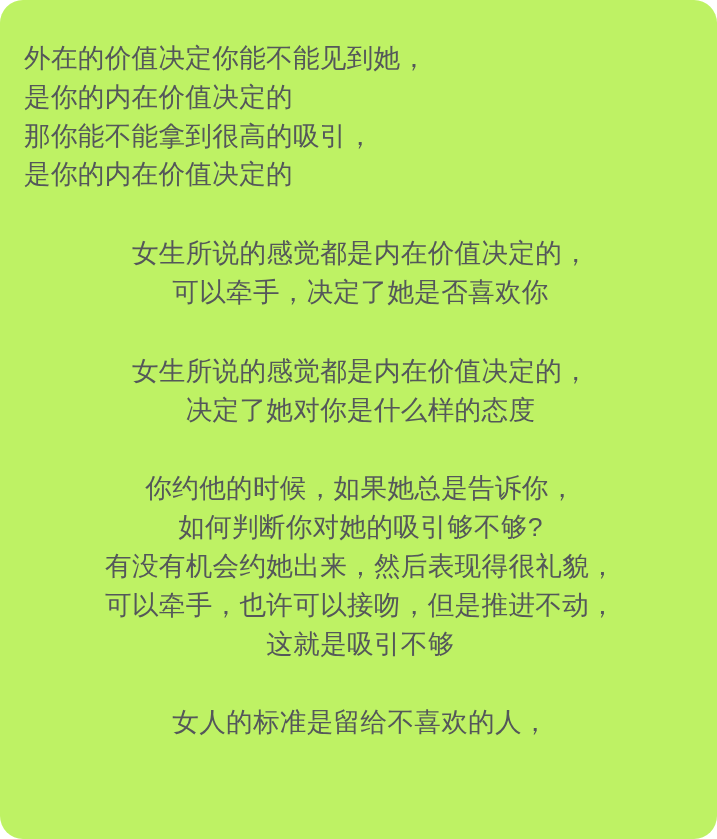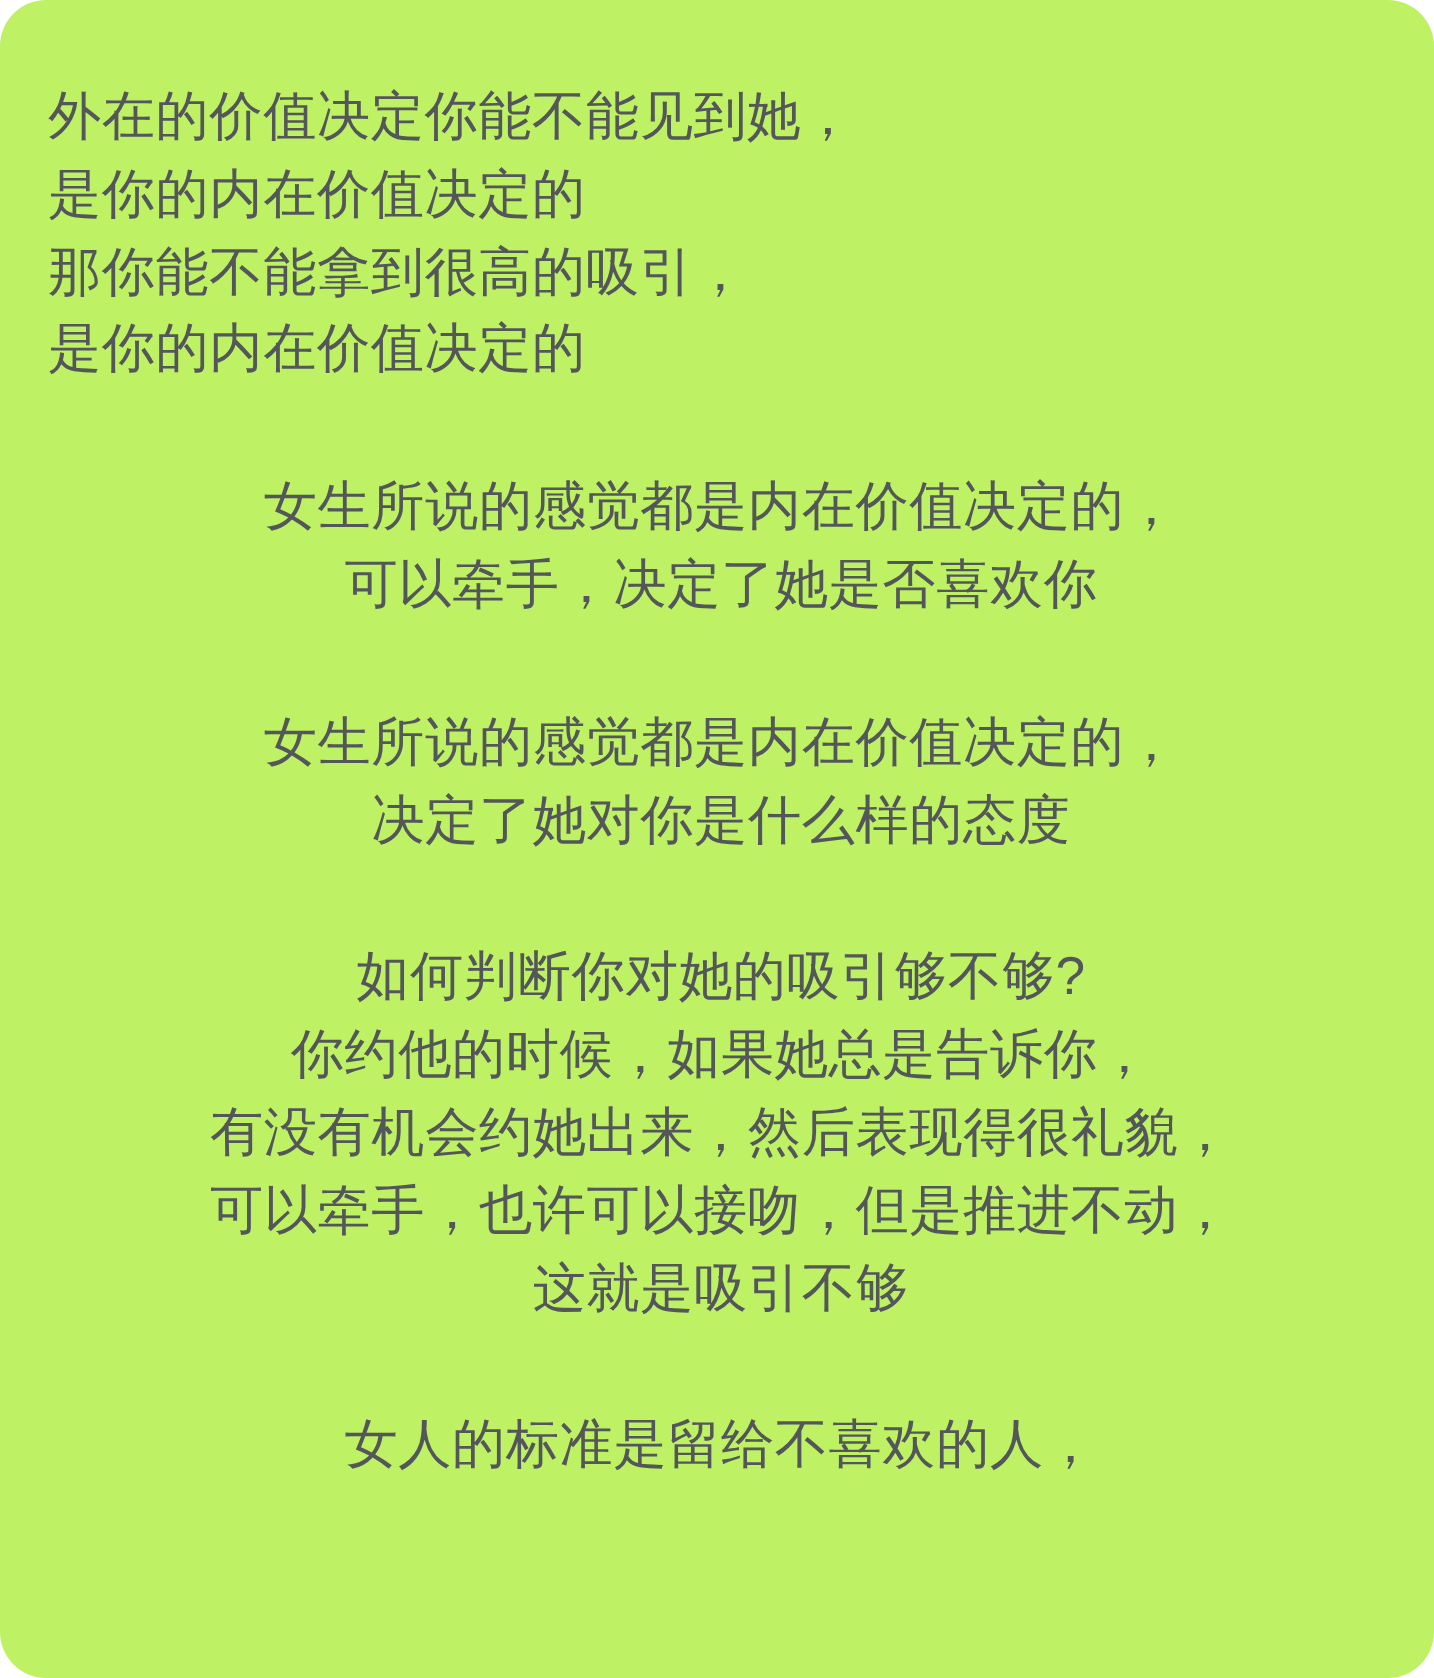--- a/index.html
+++ b/index.html
@@ -52,22 +52,22 @@
       </div>
       <div class="block">
         <div class="line">女生所说的感觉都是内在价值决定的，</div>
         <div class="line">可以牵手，决定了她是否喜欢你</div>
       </div>
       <div class="block">
         <div class="line">女生所说的感觉都是内在价值决定的，</div>
         <div class="line">决定了她对你是什么样的态度</div>
       </div>
       <div class="block">
+        <div class="line">你约他的时候，如果她总是告诉你，</div>
         <div class="line">如何判断你对她的吸引够不够?</div>
-        <div class="line">你约他的时候，如果她总是告诉你，</div>
         <div class="line">有没有机会约她出来，然后表现得很礼貌，</div>
         <div class="line">可以牵手，也许可以接吻，但是推进不动，</div>
         <div class="line">这就是吸引不够</div>
       </div>
       <div class="block">
         <div class="line">女人的标准是留给不喜欢的人，</div>
       </div>
     </div>
 </div>
 

